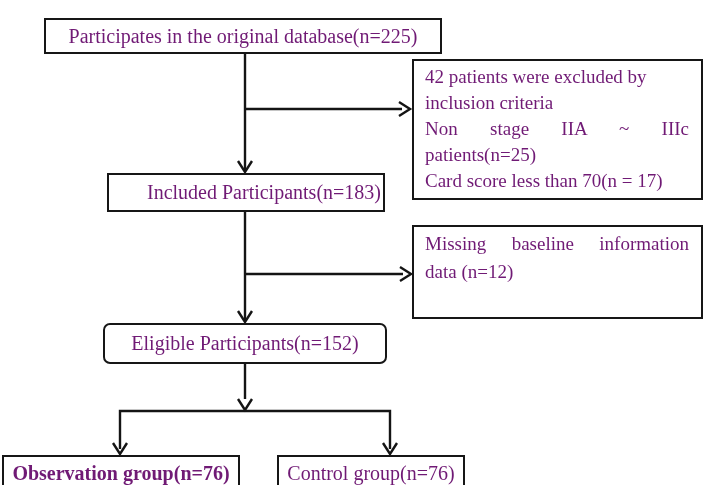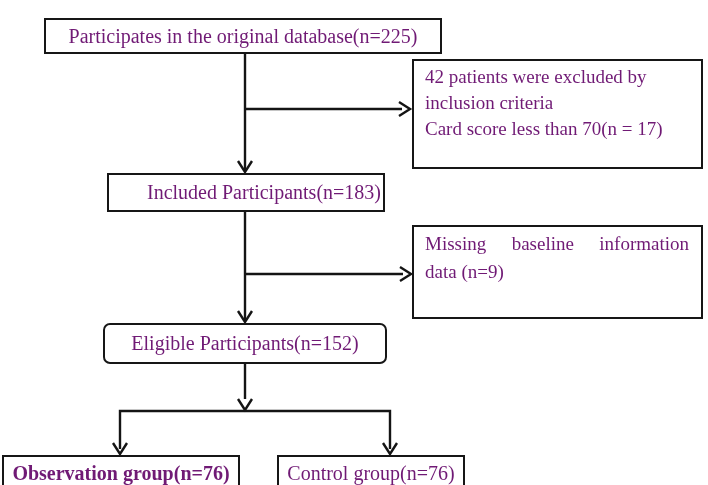--- a/index.html
+++ b/index.html
@@ -45,21 +45,21 @@
     white-space: normal;
     text-align: justify;
     text-align-last: justify;
   }
   
   .box-original    { left: 44px;  top: 6px;   width: 398px; height: 36px; }
   .box-included    { left: 107px; top: 161px; width: 278px; height: 39px; padding-left: 36px; }
   .box-eligible    { left: 103px; top: 311px; width: 284px; height: 41px; border-radius: 7px; }
   .box-observation { left: 2px;   top: 443px; width: 238px; height: 37px; font-weight: bold; }
   .box-control     { left: 277px; top: 443px; width: 188px; height: 37px; }
-  .box-excluded    { left: 412px; top: 47px;  width: 291px; height: 110px; }
+  .box-excluded    { left: 412px; top: 47px;  width: 291px; height: 141px; }
   .box-missing     { left: 412px; top: 213px; width: 291px; height: 94px; }
 </style>
 </head>
 <body>
 
 <div class="canvas">
 
   <svg class="connectors" viewBox="0 0 708 485" fill="none" stroke="#141414" stroke-width="2.4">
 
     <path d="M245 42 V158"></path>
@@ -82,30 +82,32 @@
     <path d="M383 431 L390 442 L397 431"></path>
   </svg>
 
   <div class="box center-box box-original">
     <span>Participates in the original database(n=225)</span>
   </div>
 
   <div class="box text-box box-excluded">
     <div class="line">42 patients were excluded by</div>
     <div class="line">inclusion criteria</div>
+    <div class="line just">Non stage IIA ~ IIIc</div>
+    <div class="line">patients(n=25)</div>
     <div class="line">Card score less than 70(n = 17)</div>
   </div>
 
   <div class="box center-box box-included">
     <span>Included Participants(n=183)</span>
   </div>
 
   <div class="box text-box box-missing">
     <div class="line just">Missing baseline information</div>
-    <div class="line">data (n=9)</div>
+    <div class="line">data (n=12)</div>
   </div>
 
   <div class="box center-box box-eligible">
     <span>Eligible Participants(n=152)</span>
   </div>
 
   <div class="box center-box box-observation">
     <span>Observation group(n=76)</span>
   </div>
 

